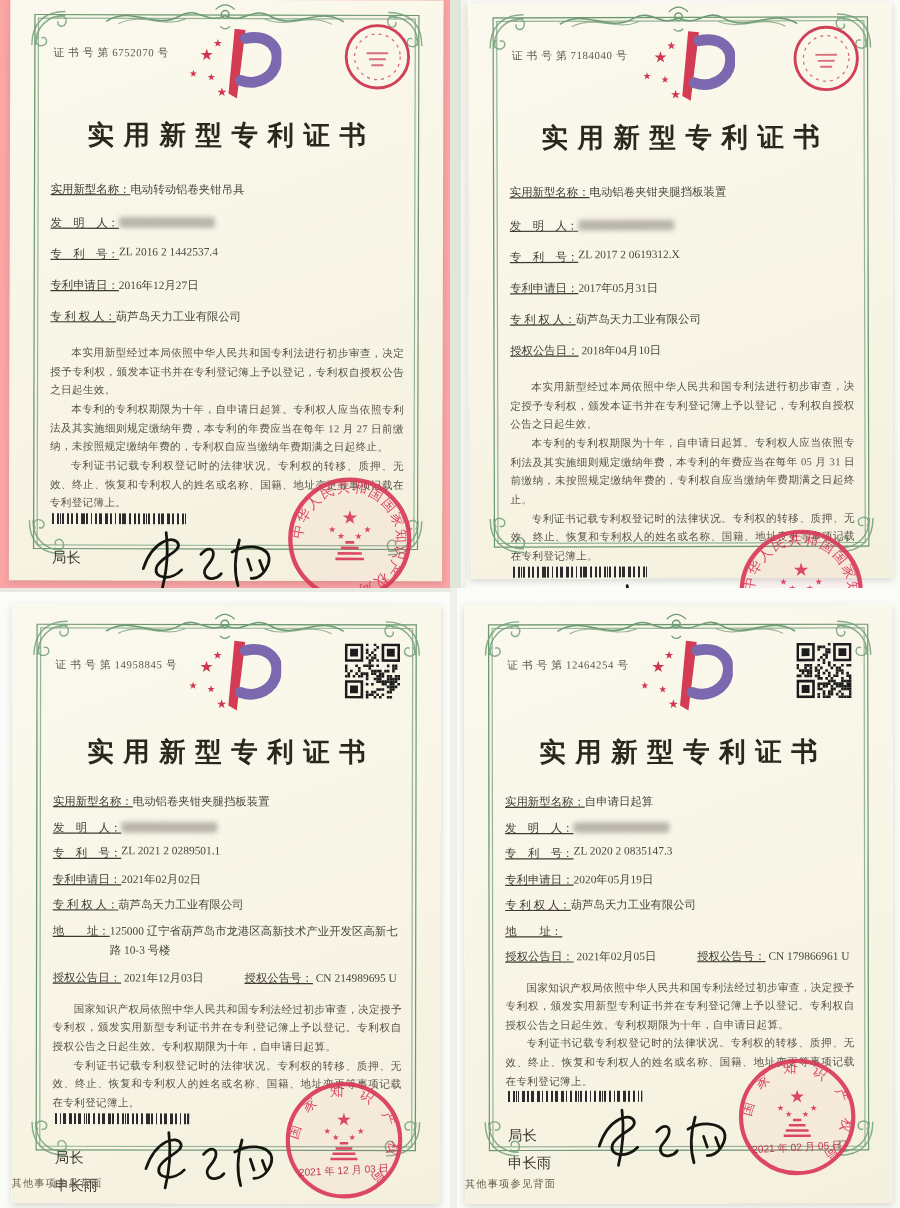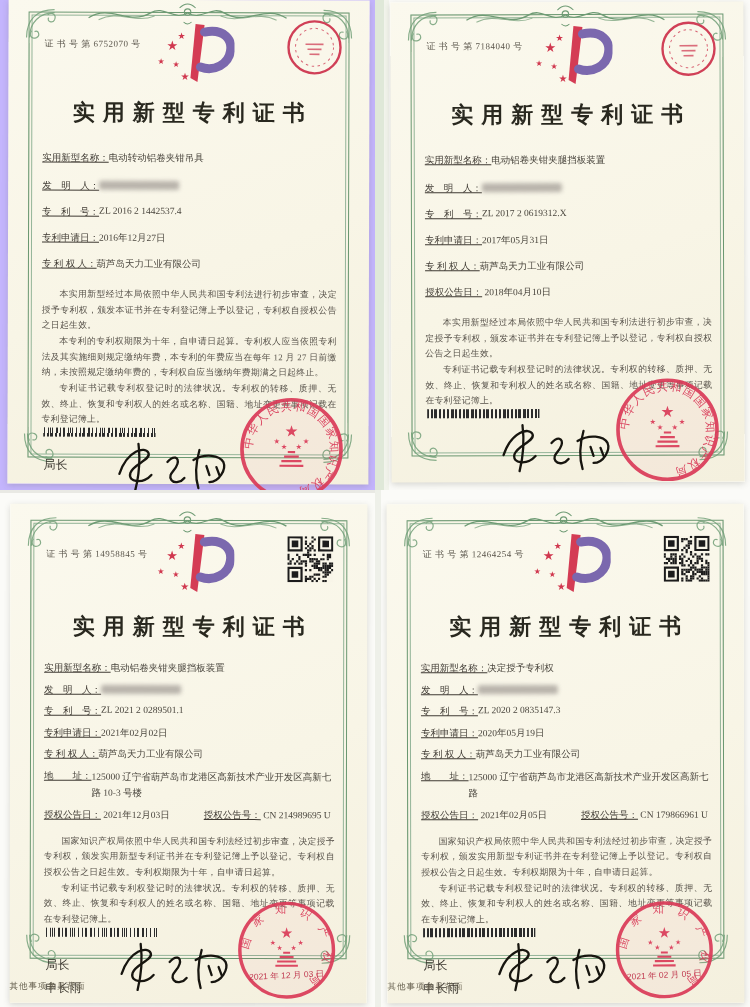--- a/index.html
+++ b/index.html
@@ -1,20 +1,20 @@
 <!DOCTYPE html>
 <html><head>
 <meta charset="utf-8">
 <style>
   * { margin:0; padding:0; box-sizing:border-box; }
   html,body { width:750px; height:1007px; background:#ffffff; overflow:hidden;
     font-family:"Liberation Serif","DejaVu Serif",serif; }
   #grid { width:750px; height:1007px; display:grid;
     grid-template-columns:375px 375px; grid-template-rows:490px 517px; }
-  .quadrant { position:relative; overflow:hidden; background:#c4b5fd; }
+  .quadrant { position:relative; overflow:hidden; background:#fca5a5; }
   .quadrant.q2 { background:linear-gradient(90deg,#dfe8d8 0 9px,#f2f4ec 9px 14px,#fbfbf8 14px); }
   .quadrant.q3 { background:linear-gradient(#e9e9e4 0 3px,#fbfbf8 3px); }
   .quadrant.q4 { background:linear-gradient(90deg,#eef0e9 0 6px,#fbfbf8 6px); }
   .paper { position:absolute; inset:2px 8px 8px 10px;
     background:linear-gradient(160deg,#fbf9ee 0%,#f8f5e6 55%,#f4f0de 100%);
     box-shadow:0 2px 6px rgba(80,80,70,.22); }
   .q1 .paper { transform:rotate(.15deg); inset:0px 6px 6px 8px; }
   .q2 .paper { transform:rotate(-.15deg); inset:2px 6px 8px 16px; }
   .q3 .paper { transform:rotate(.1deg); inset:14px 8px 4px 10px; }
   .q4 .paper { transform:rotate(-.1deg); inset:14px 6px 4px 12px; }
@@ -299,20 +299,21 @@
         <div class="field-row grant-row">
           <span>
             <span class="field-label">授权公告日：</span>
             <span class="field-value">2018年04月10日</span>
           </span>
 
         </div>
 
         <div class="body-text">
             <p>本实用新型经过本局依照中华人民共和国专利法进行初步审查，决定授予专利权，颁发本证书并在专利登记簿上予以登记，专利权自授权公告之日起生效。</p>
+            <p>本专利的专利权期限为十年，自申请日起算。专利权人应当依照专利法及其实施细则规定缴纳年费，本专利的年费应当在每年 05 月 31 日前缴纳，未按照规定缴纳年费的，专利权自应当缴纳年费期满之日起终止。</p>
             <p>专利证书记载专利权登记时的法律状况。专利权的转移、质押、无效、终止、恢复和专利权人的姓名或名称、国籍、地址变更等事项记载在专利登记簿上。</p>
           </div>
 
         <div class="spacer"></div>
 
         <div class="sig-block">
           <div class="barcode"></div>
 
           <svg class="signature" width="120" height="58" viewBox="0 0 120 58">
             <g fill="none" stroke="#17150f" stroke-width="2.3" stroke-linecap="round">
@@ -809,41 +810,40 @@
               <rect x="18" y="20" width="1" height="1" fill="#1c1c1c"></rect>
               <rect x="19" y="20" width="1" height="1" fill="#1c1c1c"></rect>
               <rect x="20" y="20" width="1" height="1" fill="#1c1c1c"></rect>
             </svg>
         </div>
 
         <div class="title">实用新型专利证书</div>
 
         <div class="field-row name-row">
           <span class="field-label">实用新型名称：</span>
-          <span class="field-value">决定授予专利权</span>
+          <span class="field-value">自申请日起算</span>
         </div>
         <div class="field-row">
           <span class="field-label">发　明　人：</span>
           <span class="redacted"></span>
         </div>
         <div class="field-row">
           <span class="field-label">专　利　号：</span>
           <span class="field-value">ZL 2020 2 0835147.3</span>
         </div>
         <div class="field-row">
           <span class="field-label">专利申请日：</span>
           <span class="field-value">2020年05月19日</span>
         </div>
         <div class="field-row">
           <span class="field-label">专 利 权 人：</span>
           <span class="field-value">葫芦岛天力工业有限公司</span>
         </div>
         <div class="field-row">
           <span class="field-label">地　　址：</span>
-          <span class="field-value addr-value">125000 辽宁省葫芦岛市龙港区高新技术产业开发区高新七路</span>
         </div>
         <div class="field-row grant-row">
           <span>
             <span class="field-label">授权公告日：</span>
             <span class="field-value">2021年02月05日</span>
           </span>
           <span class="pair2">
             <span class="field-label">授权公告号：</span>
             <span class="field-value">CN 179866961 U</span>
           </span>

